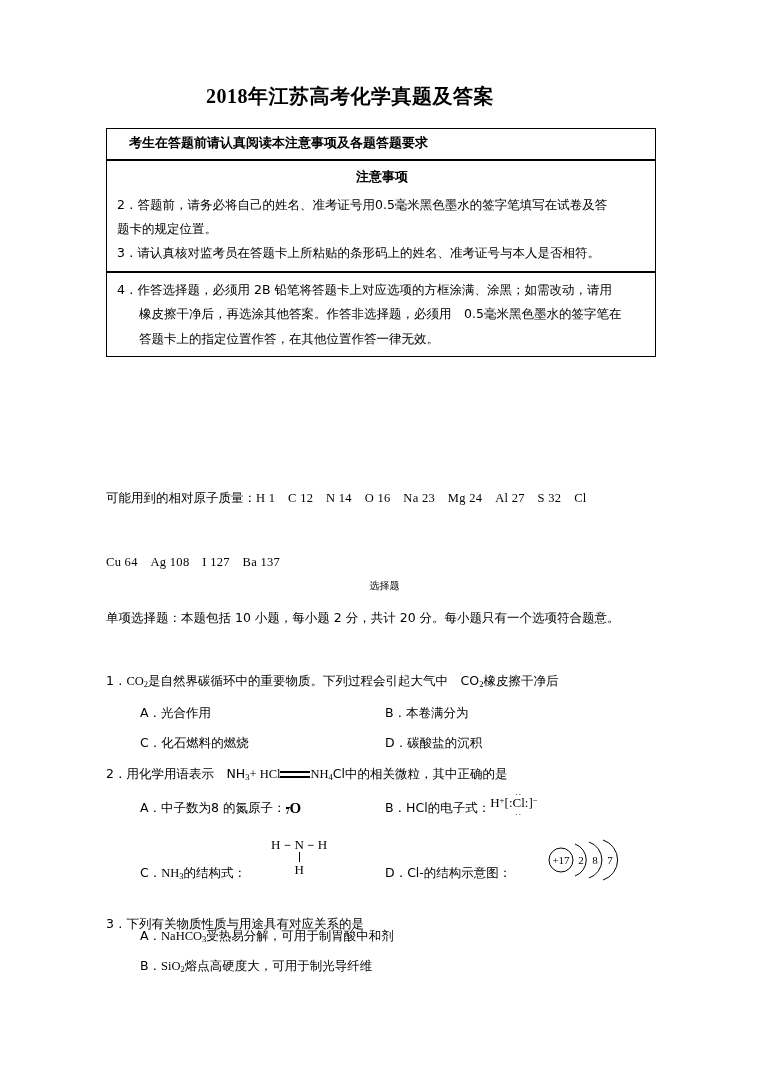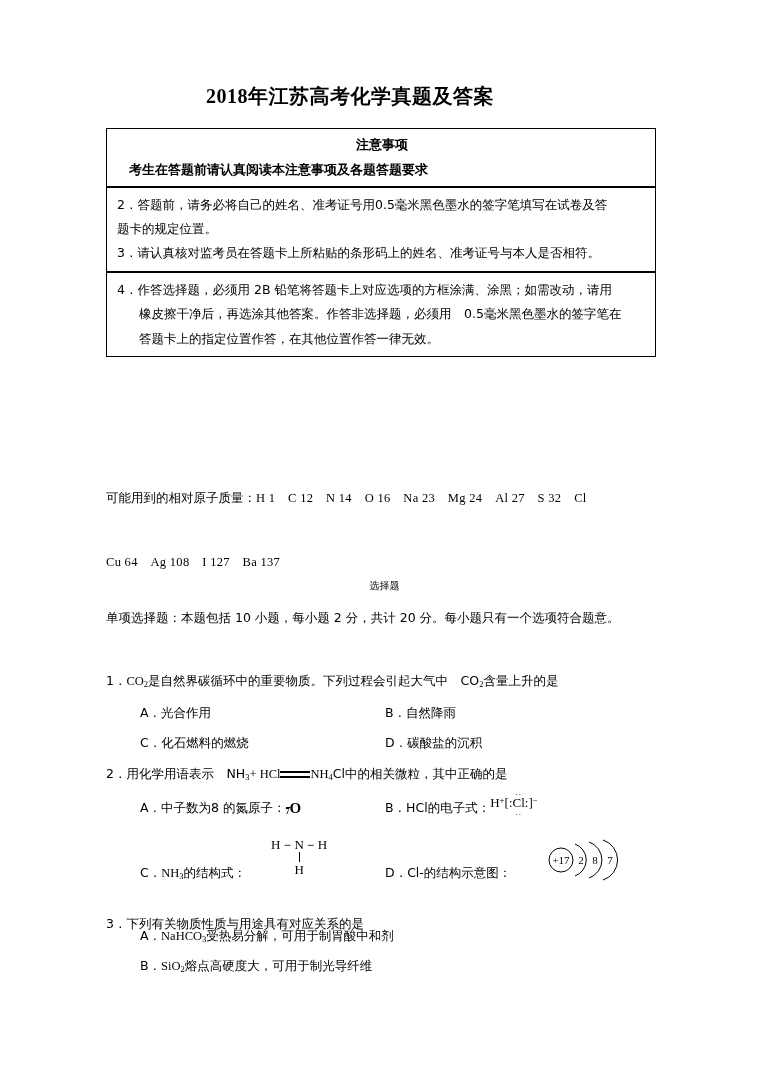--- a/index.html
+++ b/index.html
@@ -223,24 +223,24 @@
 </head>
 <body>
 
 <div class="page">
 
   <h1 class="doc-title">2018年江苏高考化学真题及答案</h1>
 
   <table class="notice-table">
     <tbody>
         <tr>
-      <td class="nt-head">注意事项</td>
+      <td class="nt-head2">考生在答题前请认真阅读本注意事项及各题答题要求</td>
     </tr>
     <tr>
-      <td class="nt-head2">考生在答题前请认真阅读本注意事项及各题答题要求</td>
+      <td class="nt-head">注意事项</td>
     </tr>
     <tr>
       <td>
         <span>2．答题前，请务必将自己的姓名、准考证号用0.5毫米黑色墨水的签字笔填写在试卷及答</span>
         <span class="hang" style="padding-left:0">题卡的规定位置。</span>
         <span class="hang" style="padding-left:0">3．请认真核对监考员在答题卡上所粘贴的条形码上的姓名、准考证号与本人是否相符。</span>
       </td>
     </tr>
     <tr>
       <td>
@@ -254,27 +254,27 @@
 
   <div class="body-text" style="top:492px;">
     <span>可能用到的相对原子质量：</span><span class="serif-sym">H 1　C 12　N 14　O 16　Na 23　Mg 24　Al 27　S 32　Cl</span>
   </div>
   <div class="body-text serif-sym" style="top:556px;">Cu 64　Ag 108　I 127　Ba 137</div>
 
   <div class="sec-title" style="top:579px;">选择题</div>
   <div class="body-text" style="top:612px;">单项选择题：本题包括 10 小题，每小题 2 分，共计 20 分。每小题只有一个选项符合题意。</div>
 
   <div class="q-line" style="top:673px;">
-    <span>1．</span><span class="sym">CO</span><sub class="sym">2</sub><span>是自然界碳循环中的重要物质。下列过程会引起大气中　CO</span><sub class="sym">2</sub><span>含量上升的是</span>
+    <span>1．</span><span class="sym">CO</span><sub class="sym">2</sub><span>是自然界碳循环中的重要物质。下列过程会引起大气中　CO</span><sub class="sym">2</sub><span>橡皮擦干净后</span>
   </div>
   <div class="opt" style="left:140px;top:705px;">
     <span>A．</span><span>光合作用</span>
   </div>
   <div class="opt" style="left:385px;top:705px;">
-    <span>B．</span><span>自然降雨</span>
+    <span>B．</span><span>本卷满分为</span>
   </div>
   <div class="opt" style="left:140px;top:735px;">
     <span>C．</span><span>化石燃料的燃烧</span>
   </div>
   <div class="opt" style="left:385px;top:735px;">
     <span>D．</span><span>碳酸盐的沉积</span>
   </div>
 
   <div class="q-line" style="top:766px;">
     <span>2．</span><span>用化学用语表示　NH</span><sub class="sym">3</sub><span class="sym">+ HCl</span><span class="eqsign"><i class="t"></i><i class="b"></i></span><span class="sym">NH</span><sub class="sym">4</sub><span>Cl中的相关微粒，其中正确的是</span>

